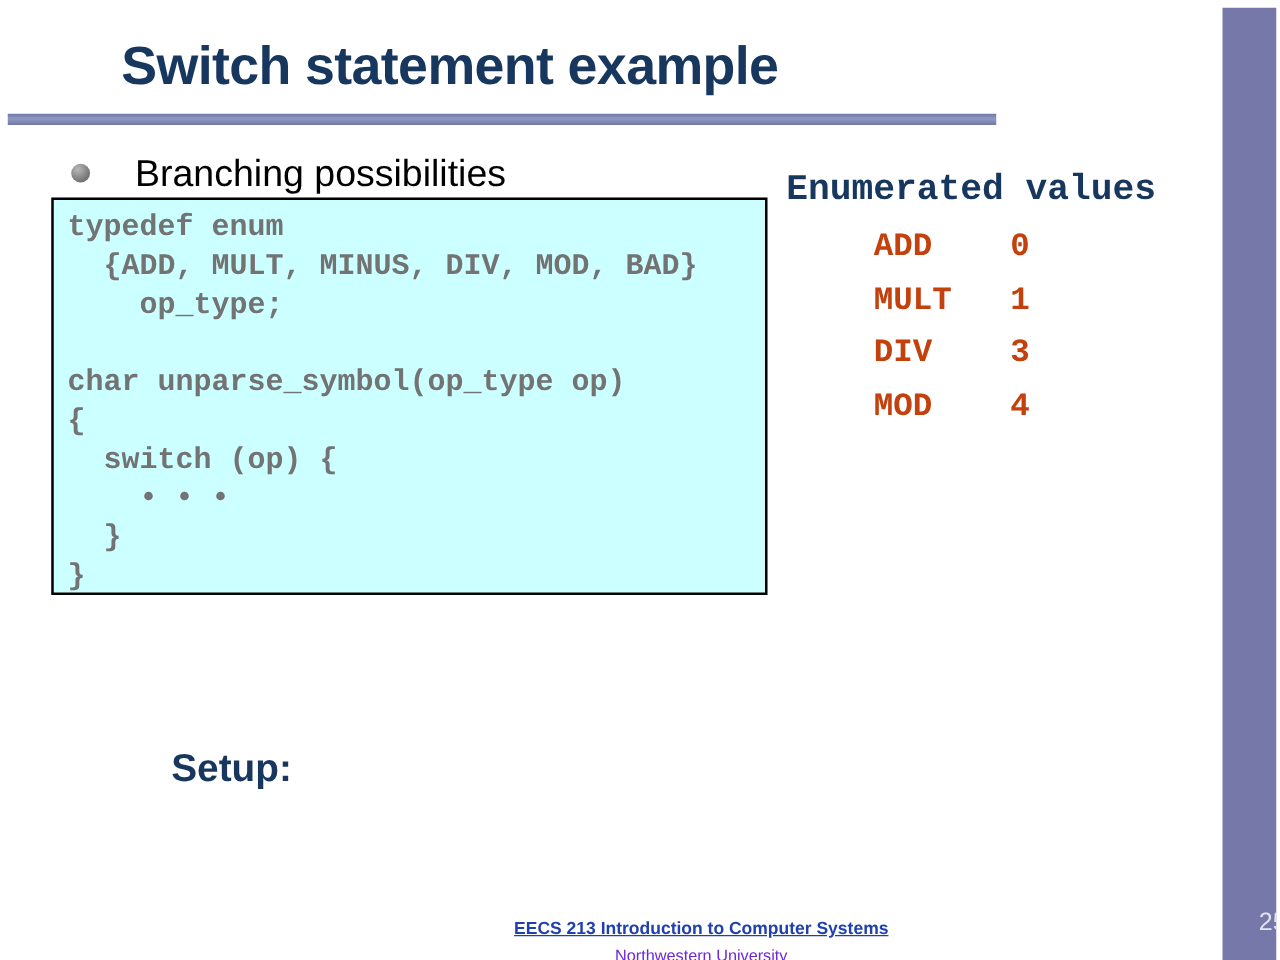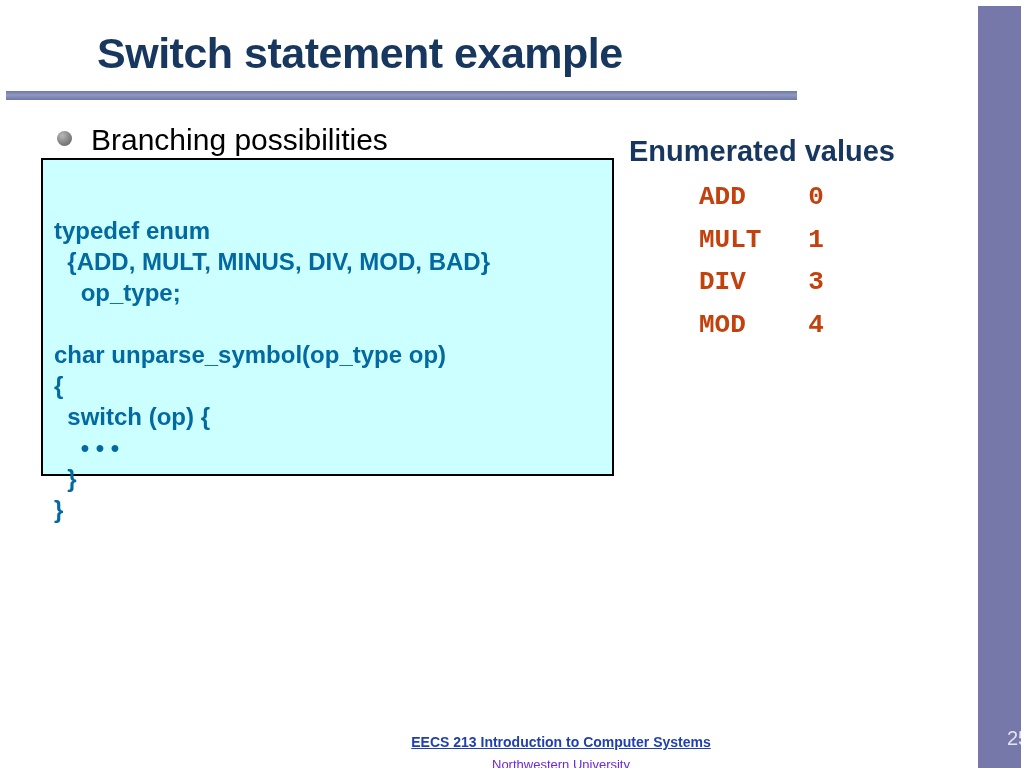--- a/index.html
+++ b/index.html
@@ -39,52 +39,52 @@
   }
   .bullet-icon {
     width: 15px;
     height: 15px;
     border-radius: 50%;
     background: radial-gradient(circle at 35% 30%, #b8b8b8, #7d7d7d 60%, #5f5f5f);
     margin-top: 11px;
     flex: 0 0 auto;
   }
   .bullet-label {
-    margin-left: 16px;
+    margin-left: 33px;
     font-size: 30px;
     color: #000000;
     white-space: nowrap;
   }
   .code-box {
     position: absolute;
     left: 35px;
     top: 152px;
     width: 573px;
     height: 318px;
     background: #CCFFFF;
     border: 2px solid #000000;
     padding: 4px 0 0 8px;
   }
   .code-box pre,
   .assembly-block pre {
-    font-family: Liberation Sans, sans-serif;
-    font-weight: bold;
-    color: #0369a1;
+    font-family: Liberation Mono, monospace;
+    font-weight: bold;
+    color: #737373;
     white-space: pre;
-    margin-top: 48px;
   }
   .code-box pre { font-size: 24px; line-height: 31px; }
   .enum-heading {
     position: absolute;
     left: 620px;
     top: 126px;
     font-size: 29px;
     font-weight: bold;
     color: #17375E;
     white-space: nowrap;
+    font-family: Liberation Mono, monospace;
   }
   .enum-table {
     position: absolute;
     left: 684px;
     top: 167px;
     font-family: "Liberation Mono", "DejaVu Sans Mono", monospace;
     font-weight: bold;
     font-size: 26px;
     line-height: 30.5px;
     color: #c2410c;
@@ -184,20 +184,21 @@
       <div>
       <span class="enum-name">DIV</span>
       <span class="enum-value">3</span>
     </div>
       <div>
       <span class="enum-name">MOD</span>
       <span class="enum-value">4</span>
     </div>
     </div>
 
+  <div class="setup-label">Setup:</div>
 
 
   <div class="footer">
     <div class="footer-course">EECS 213 Introduction to Computer Systems</div>
     <div class="footer-institution">Northwestern University</div>
   </div>
 
   <div class="sidebar">
     <div class="page-number">25</div>
   </div>

